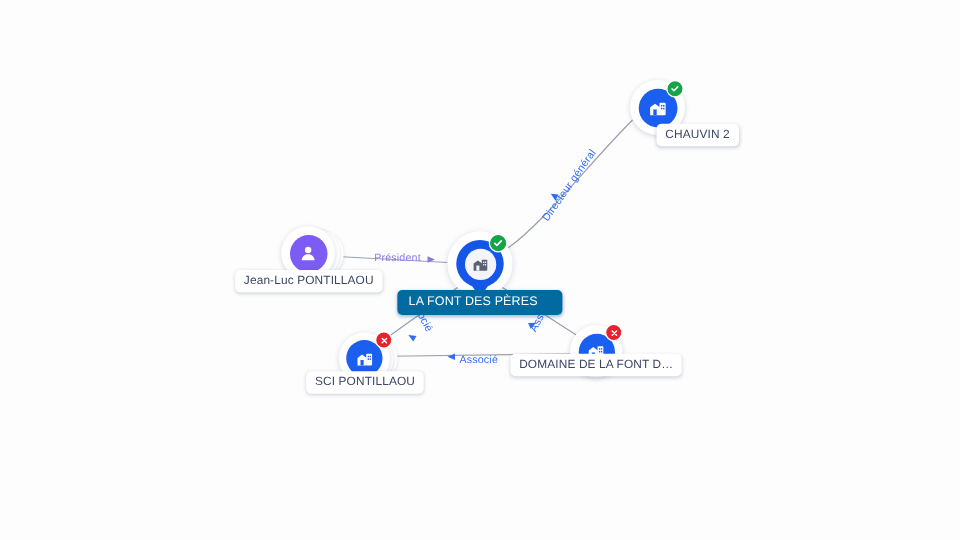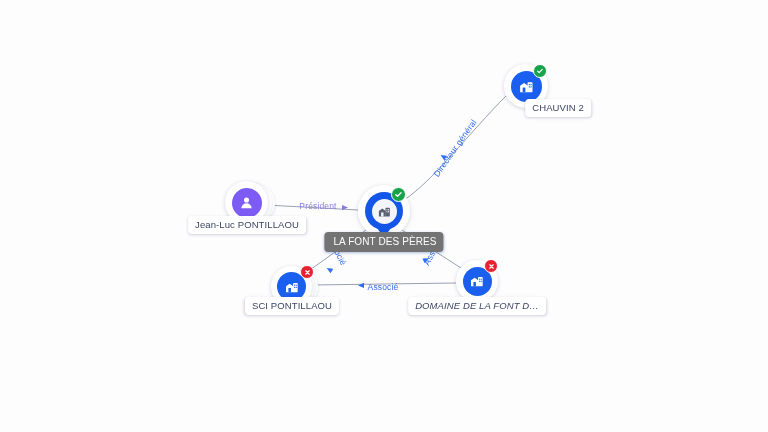--- a/index.html
+++ b/index.html
@@ -141,25 +141,25 @@
     letter-spacing: 0.1px;
     padding: 3px 7px 4px 7px;
     box-sizing: border-box;
   }
   .chip.light {
     background: #ffffff;
     color: #3b4564;
     box-shadow: 0 1px 3px rgba(40,50,90,0.22);
   }
   .chip.primary {
-    background: #737373;
+    background: #0369a1;
     color: #ffffff;
     font-weight: 500;
     box-shadow: 0 1px 3px rgba(20,60,160,0.35);
-    padding: 4px 7px 5px 9px;
+    padding: 4px 20px 5px 9px;
     font-size: 10px;
   }
 </style>
 </head>
 <body>
 
 <div id="canvas">
 
   <svg id="edge-layer" viewBox="0 0 768 432">
     <defs>
@@ -303,16 +303,16 @@
             <rect x="17.6" y="11.6" width="1.6" height="1.8" fill="#1a5ff0"></rect>
           </svg>
         </div>
       </div>
       <div class="badge err" style="width:14px;height:14px;right:0px;top:-1px;">
         <svg width="7" height="7" viewBox="0 0 12 12">
           <path d="M3 3 L9 9 M9 3 L3 9" fill="none" stroke="#ffffff" stroke-width="2" stroke-linecap="round"></path>
         </svg>
       </div>
     </div>
-    <div class="chip light" style="left:0px; top:16px;font-style:italic;">DOMAINE DE LA FONT D…</div>
+    <div class="chip light" style="left:0px; top:2px;">DOMAINE DE LA FONT D…</div>
   </div>
 
 </div>
 
 </body></html>

